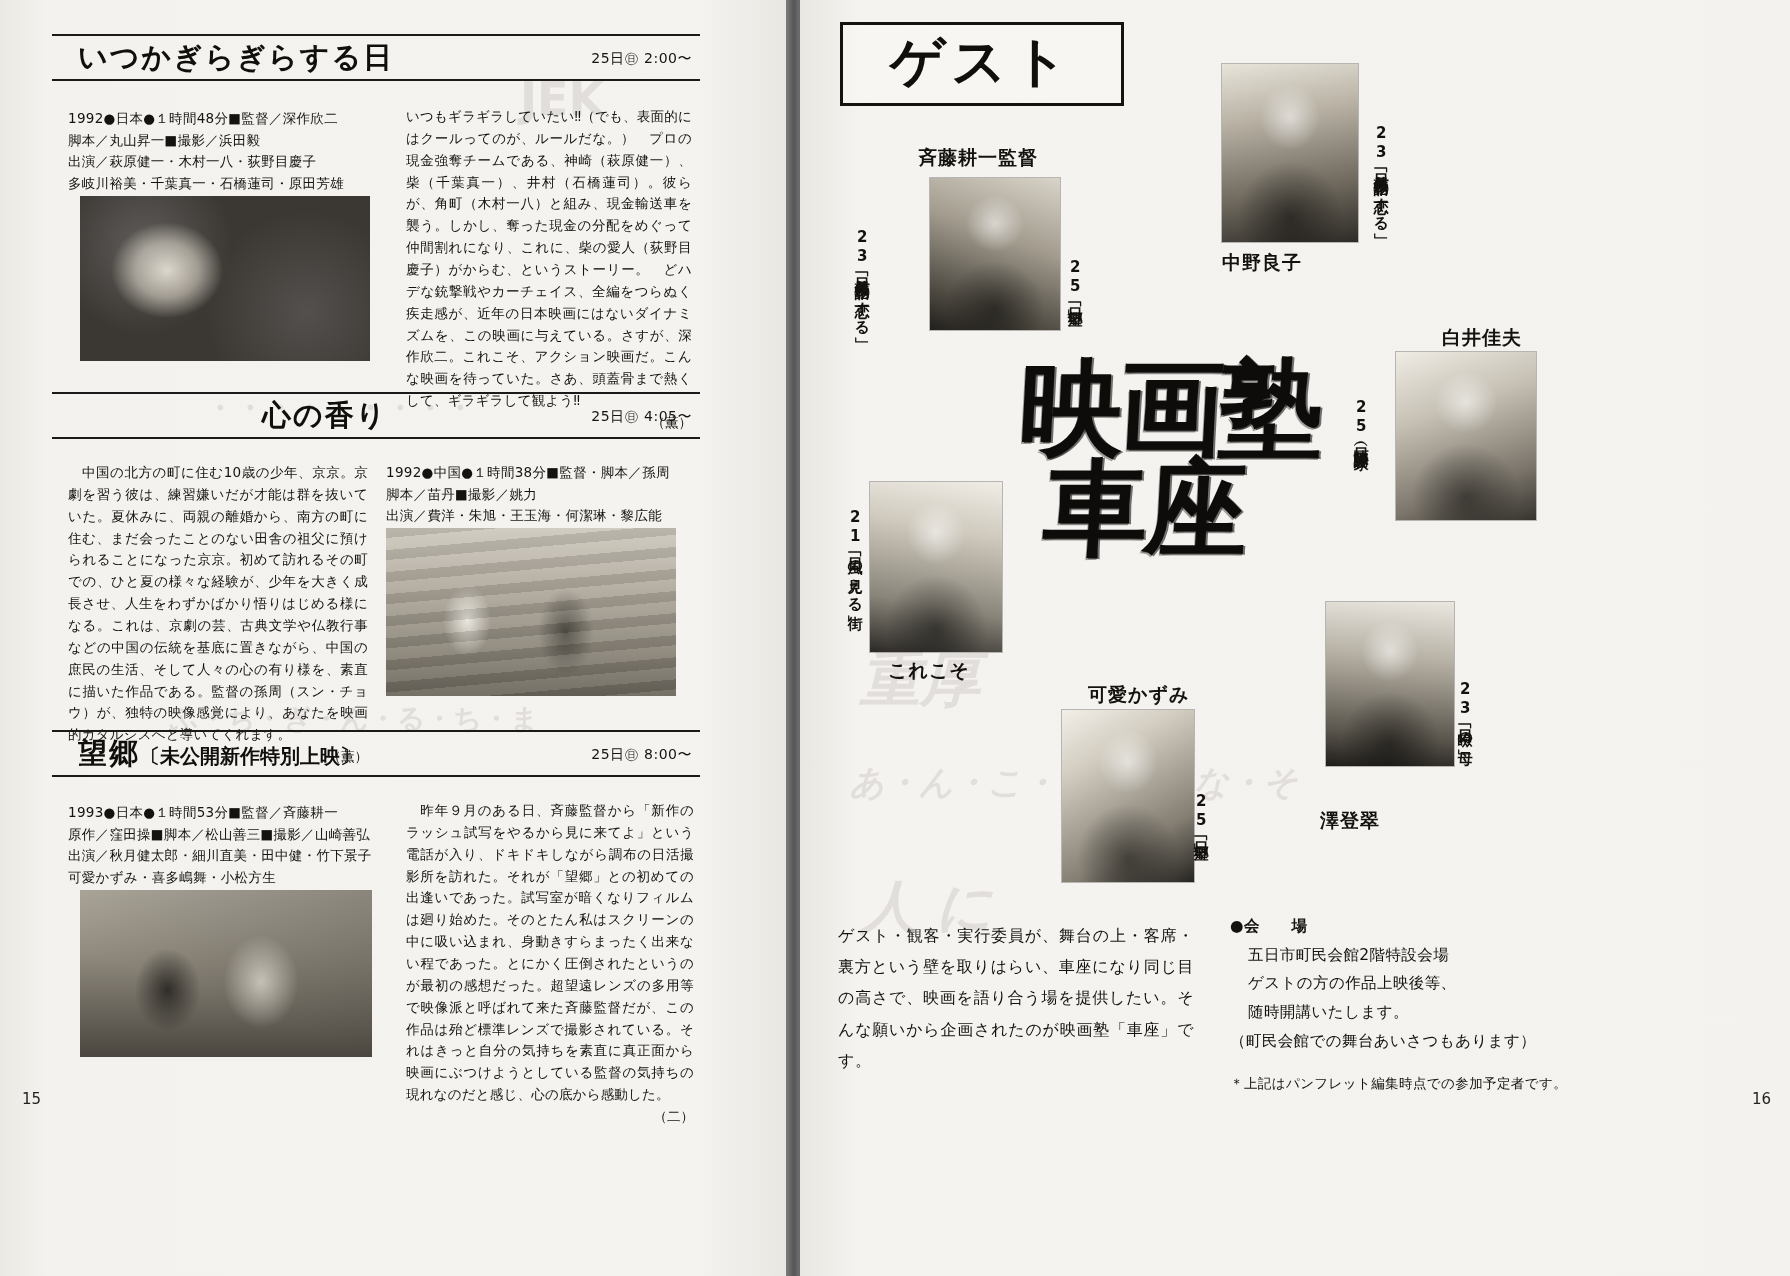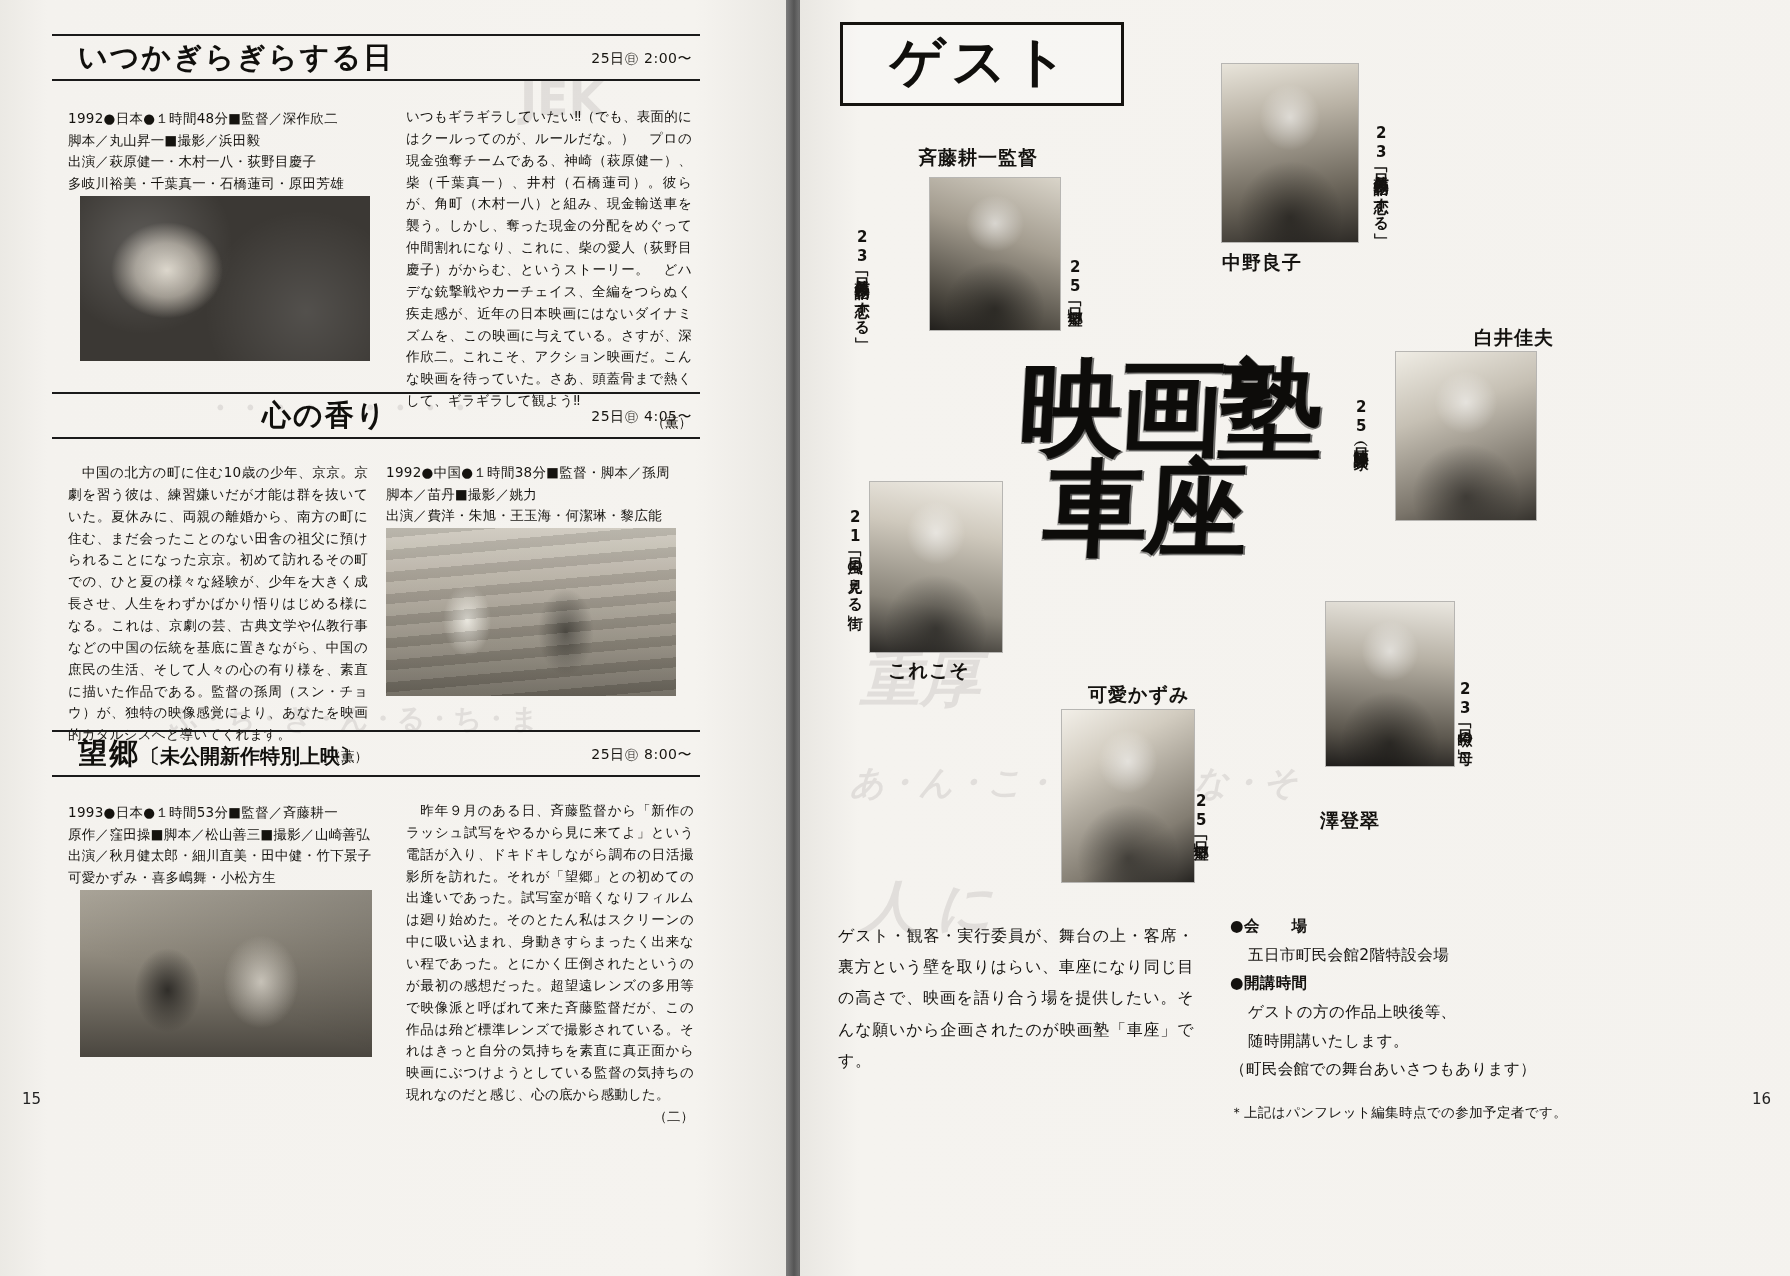--- a/index.html
+++ b/index.html
@@ -399,21 +399,21 @@
 
   <div class="gphoto portrait-a" style="left:1222px; top:64px; width:136px; height:178px;"></div>
   <div class="vtext jp" style="left:1372px; top:124px; height:128px;"><span>23日「竹久夢二物語　恋する」</span></div>
   <div class="gname jp" style="left:1222px; top:250px;">中野良子</div>
 
   <div class="gname jp" style="left:918px; top:145px;">斉藤耕一監督</div>
   <div class="gphoto portrait-b" style="left:930px; top:178px; width:130px; height:152px;"></div>
   <div class="vtext jp" style="left:853px; top:228px; height:132px;"><span>23日「竹久夢二物語　恋する」</span></div>
   <div class="vtext jp" style="left:1066px; top:258px; height:82px;"><span>25日「望郷」</span></div>
 
-  <div class="gname jp" style="left:1474px; top:325px;text-align:center;">白井佳夫</div>
+  <div class="gname jp" style="left:1442px; top:325px;text-align:center;">白井佳夫</div>
   <div class="gphoto portrait-c" style="left:1396px; top:352px; width:140px; height:168px;"></div>
   <div class="vtext jp" style="left:1352px; top:398px; height:112px;"><span>25日（映画評論家）</span></div>
 
   <div class="calli jp">
     <div class="row">映画塾</div>
     <div class="row row2">車座</div>
   </div>
 
   <div class="gphoto portrait-d" style="left:870px; top:482px; width:132px; height:170px;"></div>
   <div class="vtext jp" style="left:846px; top:508px; height:126px;"><span>21日「風の見える街」</span></div>
@@ -425,21 +425,20 @@
 
   <div class="gphoto portrait-f" style="left:1326px; top:602px; width:128px; height:164px;"></div>
   <div class="vtext jp" style="left:1456px; top:680px; height:86px;"><span>23日「瞼の母」</span></div>
   <div class="gname jp" style="left:1320px; top:772px;margin-top:36px;">澤登翠</div>
 
   <div class="r-bottom-text jp">ゲスト・観客・実行委員が、舞台の上・客席・裏方という壁を取りはらい、車座になり同じ目の高さで、映画を語り合う場を提供したい。そんな願いから企画されたのが映画塾「車座」です。</div>
 
   <div class="venue jp">
     <div class="hd">●会　　場</div>
     <div class="ind">五日市町民会館2階特設会場</div>
-    <div class="hd">●開講時間</div>
     <div class="ind">ゲストの方の作品上映後等、</div>
     <div class="ind">随時開講いたします。</div>
     <div>（町民会館での舞台あいさつもあります）</div>
     <div class="note">＊上記はパンフレット編集時点での参加予定者です。</div>
   </div>
 
   <div class="page-num jp" style="left:1752px; top:1090px;">16</div>
 
 </div>
 

